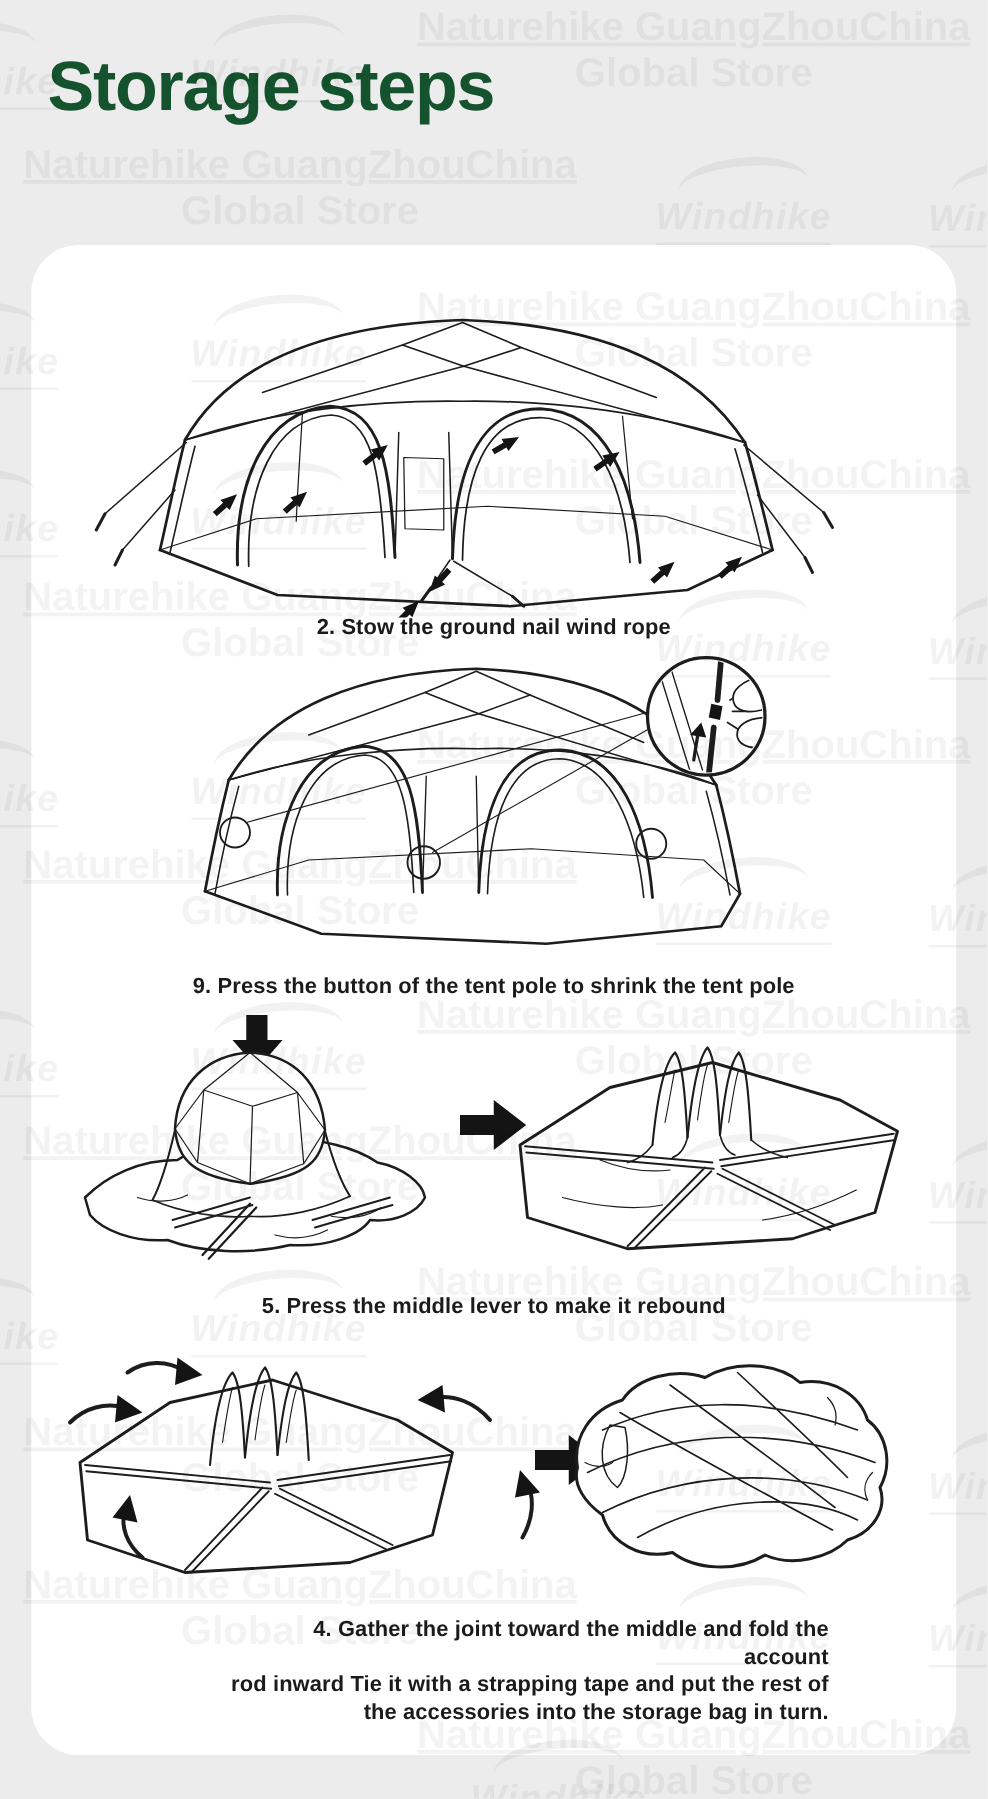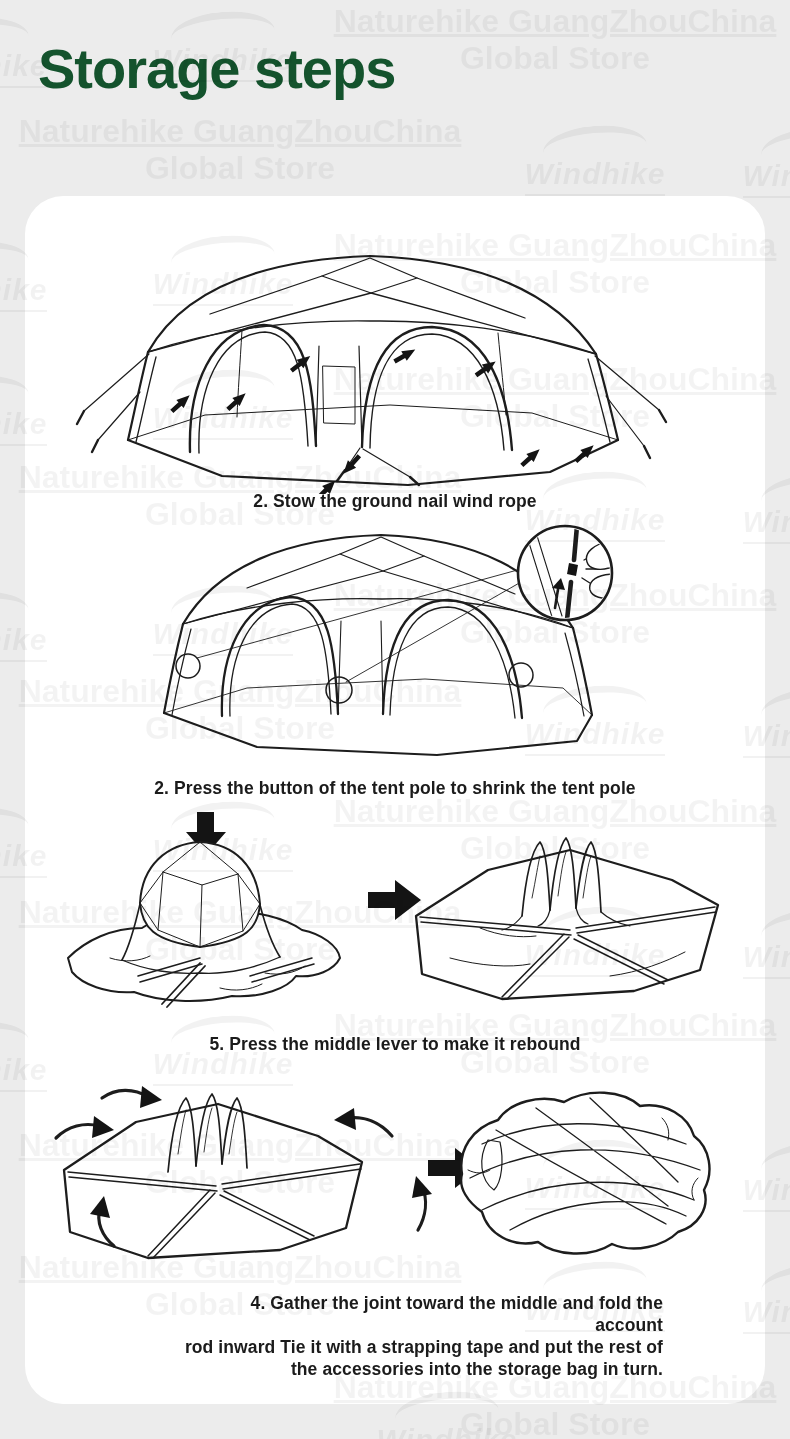--- a/index.html
+++ b/index.html
@@ -131,21 +131,21 @@
           <path class="ln" stroke-width="4.6" d="M452,10 L449,44 M446,66 L442,104"></path>
           <path class="fl" d="M444,47 l9,2 l-2,11 l-9,-2 Z"></path>
           <path class="ln" stroke-width="1.4" d="M459,44 L470,38 M461,53 L474,53 M457,62 L468,69"></path>
           <path class="ln" stroke-width="2.6" d="M430,92 L434,67"></path>
           <path class="fl" d="M427,72 L436,62 L440,74 Z"></path>
           <path class="wfl" stroke-width="1.4" d="M488,24 C468,28 459,37 462,46 C464,53 474,55 484,52 C490,50 494,46 496,40"></path>
           <path class="wfl" stroke-width="1.4" d="M490,58 C472,58 463,65 465,74 C467,81 478,84 488,81 C494,79 498,74 499,68"></path>
         </g>
       </g>
     </svg>
-    <p id="cap2" class="caption c-center">2. Press the button of the tent pole to shrink the tent pole</p>
+    <p id="cap2" class="caption c-center">9. Press the button of the tent pole to shrink the tent pole</p>
 
     <svg id="svg3" class="step-svg" width="690" height="205" viewBox="0 0 690 205">
       <path class="fl" d="M147,4 h17 v20 h12 l-20,23 l-20,-23 h11 z"></path>
       <g>
         <path class="wfl" stroke-width="2" d="M18,150 C36,132 62,120 92,120 L105,112 C118,104 135,102 148,106 L175,104 C205,102 235,110 252,122 C272,126 288,138 290,150 C284,162 266,170 246,168 C238,180 212,190 182,188 C150,196 110,194 84,184 C56,186 32,176 22,164 Z"></path>
         <path class="ln" stroke-width="1.5" d="M88,168 L150,150 M90,174 L152,156 M200,168 L262,150 M202,174 L264,156"></path>
         <path class="ln" stroke-width="1.8" d="M150,155 L112,196 M155,158 L117,199"></path>
         <path class="ln" stroke-width="1" d="M60,150 C75,155 90,153 100,148 M215,165 C230,168 245,165 255,158 M170,180 C185,184 200,182 212,176"></path>
         <path class="wfl" stroke-width="2" d="M90,95 C92,57 117,36 150,34 C185,36 207,58 210,96 C208,120 197,133 150,139 C103,133 92,119 90,95 Z"></path>
         <path class="ln" stroke-width="1" d="M150,34 L113,64 L90,95 M150,34 L188,66 L210,96 M113,64 L152,77 L188,66 M152,77 L150,139 M113,64 L108,122 M188,66 L193,123 M90,95 L108,122 L150,139 M210,96 L193,123 L150,139"></path>

